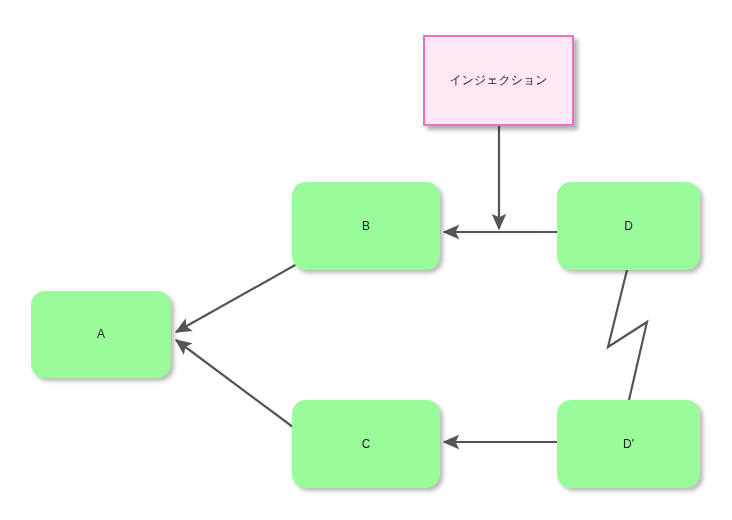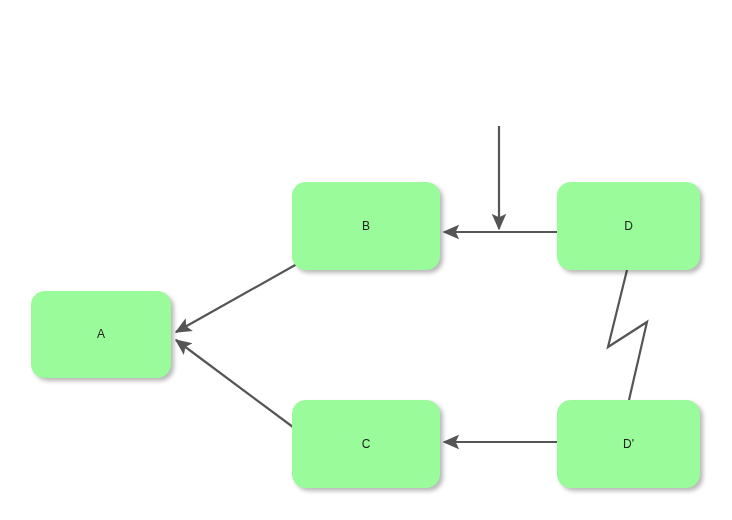--- a/index.html
+++ b/index.html
@@ -85,20 +85,23 @@
 
     <g>
       <line x1="301" y1="433" x2="176" y2="340" stroke="#555555" stroke-width="2.2" marker-end="url(#arrow)"></line>
     </g>
 
     <g>
       <polyline points="627,270 608,347 647,322 629,400" fill="none" stroke="#555555" stroke-width="2.2" stroke-linejoin="miter" stroke-linecap="butt"></polyline>
     </g>
   </svg>
 
+  <div class="node node-injection" style="left:423px; top:35px; width:151px; height:91px;">
+    <span class="node-label">インジェクション</span>
+  </div>
 
   <div class="node node-process" style="left:292px; top:182px; width:148px; height:88px;">
     <span class="node-label">B</span>
   </div>
 
   <div class="node node-process" style="left:557px; top:182px; width:143px; height:88px;">
     <span class="node-label">D</span>
   </div>
 
   <div class="node node-process" style="left:31px; top:291px; width:140px; height:87px;">

